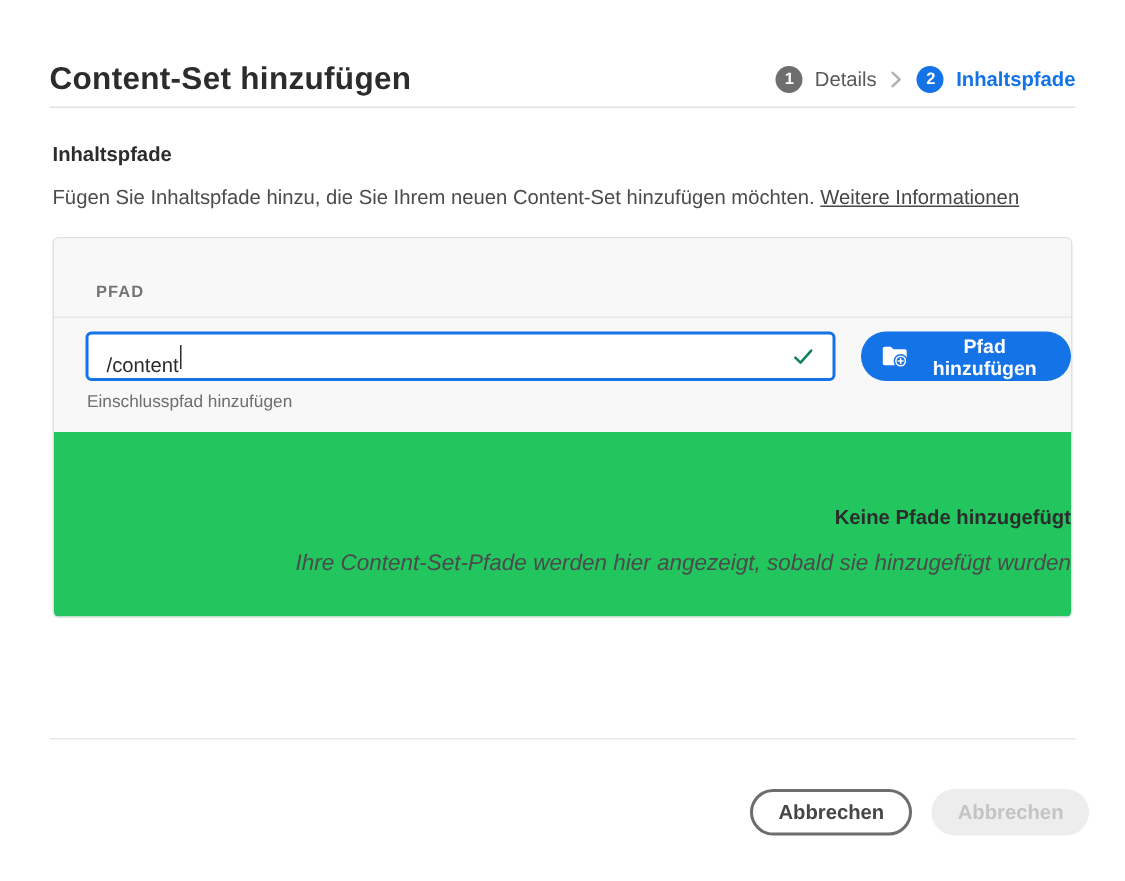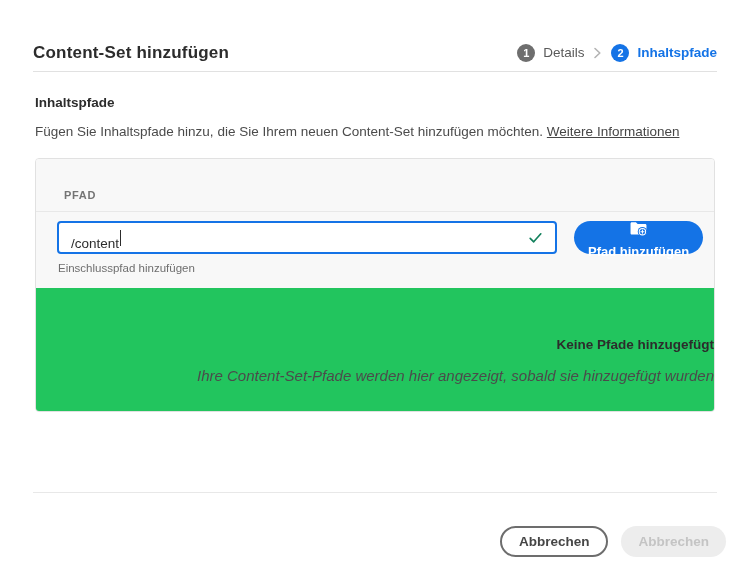--- a/index.html
+++ b/index.html
@@ -3,21 +3,21 @@
 <meta charset="utf-8">
 <style>
   * { margin:0; padding:0; box-sizing:border-box; }
   html,body { width:750px; height:587px; background:#ffffff;
     font-family:"Liberation Sans", sans-serif; color:#2c2c2c; overflow:hidden; position:relative; }
 
   
   .header { position:absolute; left:33px; right:33px; top:0; height:72px;
     border-bottom:1px solid #e1e1e1; display:flex; align-items:center;
     justify-content:space-between; padding-top:34px; }
-  .dialog-title { font-size:17px; font-weight:700; color:#2c2c2c; letter-spacing:0.2px; }
+  .dialog-title { font-size:21px; font-weight:700; color:#2c2c2c; letter-spacing:0.2px; }
   .stepper { display:flex; align-items:center; gap:9px; }
   .step { display:flex; align-items:center; gap:8px; }
   .step-circle { width:18px; height:18px; border-radius:50%; color:#fff;
     font-size:11px; font-weight:700; display:flex; align-items:center; justify-content:center; }
   .step-done .step-circle { background:#6e6e6e; }
   .step-done .step-label { color:#595959; font-size:13.5px; }
   .step-current .step-circle { background:#1473e6; }
   .step-current .step-label { color:#1473e6; font-size:13.5px; font-weight:700; }
   .step-chevron { color:#b3b3b3; display:flex; align-items:center; }
 
@@ -37,21 +37,21 @@
   .textfield { position:absolute; left:21px; top:62px; width:500px; height:33px;
     border:2px solid #1473e6; border-radius:4px; background:#fff;
     display:flex; align-items:center; padding:0 34px 0 12px; cursor:text; }
   .textfield-value { font-size:13.5px; color:#2c2c2c;margin-top:12px; }
   .caret { display:inline-block; width:1px; height:16px; background:#2c2c2c; margin-left:1px; vertical-align:middle; }
   .valid-check { position:absolute; right:12px; top:8px; }
 
   .add-path-btn { position:absolute; left:538px; top:62px; height:33px; min-width:125px;
     background:#1473e6; border:none; border-radius:17px; color:#fff; font-weight:700;
     font-size:13px; font-family:"Liberation Sans", sans-serif;
-    display:flex; align-items:center; justify-content:space-between; gap:8px; padding:0 14px; cursor:pointer;flex-direction:column; }
+    display:flex; align-items:center; justify-content:center; gap:8px; padding:0 14px; cursor:pointer; }
   .helper-text { position:absolute; left:22px; top:103px; font-size:11.5px; color:#6e6e6e; }
 
   .empty-state { position:absolute; top:129px; left:0; right:0; bottom:0; text-align:right; background:#22c55e; }
   .empty-title { margin-top:49px; font-size:13.5px; font-weight:700; color:#2c2c2c; }
   .empty-desc { margin-top:15px; font-size:15px; color:#4b4b4b;font-style:italic; }
 
   
   .footer-divider { position:absolute; left:33px; right:33px; top:492px; height:1px; background:#e8e8e8; }
   .footer { position:absolute; top:526px; right:24px; display:flex; gap:13px; }
   .btn { height:31px; padding:0 17px; border-radius:16px; font-size:13.5px; font-weight:700;

